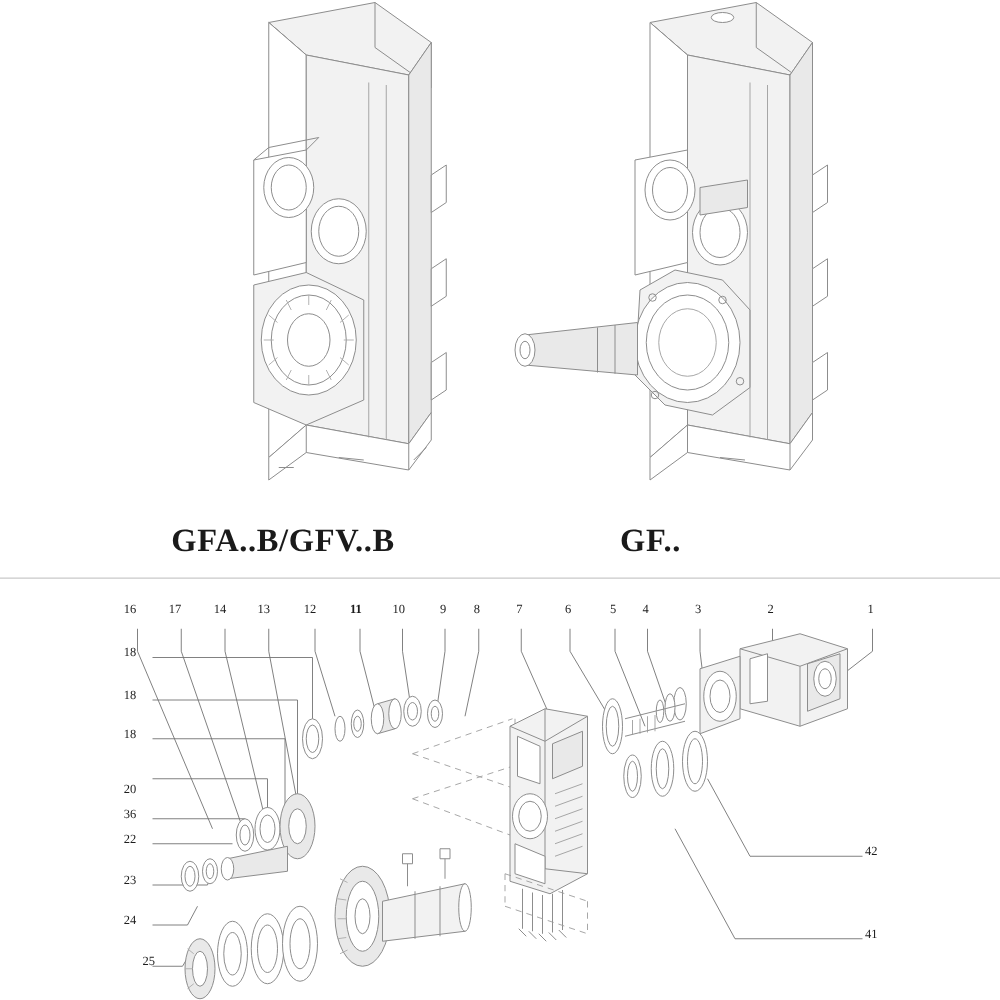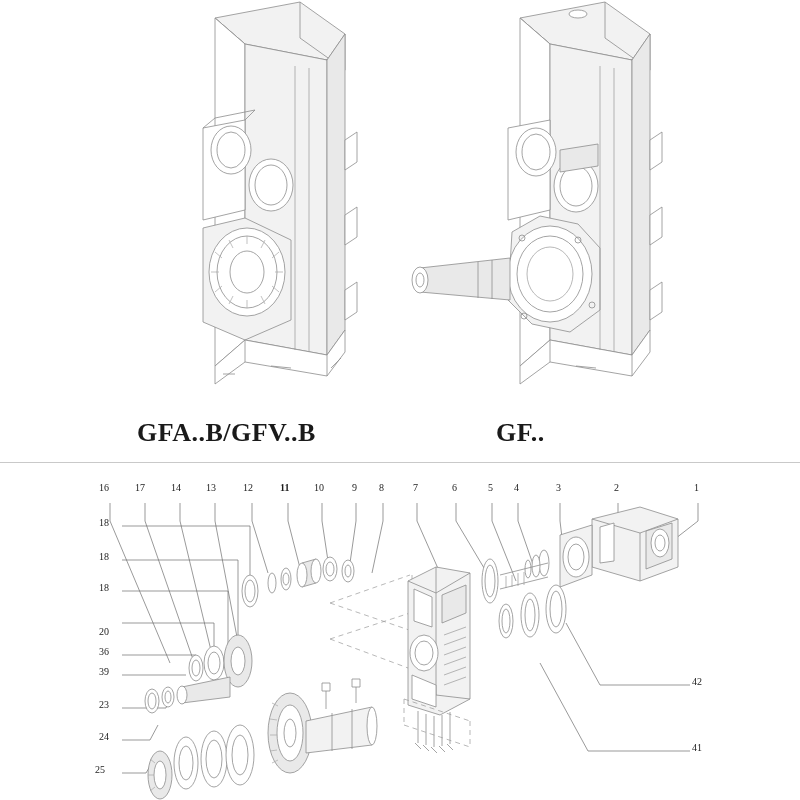--- a/index.html
+++ b/index.html
@@ -428,21 +428,21 @@
     <div class="num" style="left:514px; top:20px;">4</div>
     <div class="num" style="left:556px; top:20px;">3</div>
     <div class="num" style="left:614px; top:20px;">2</div>
     <div class="num" style="left:694px; top:20px;">1</div>
 
     <div class="num" style="left:99px; top:55px;">18</div>
     <div class="num" style="left:99px; top:89px;">18</div>
     <div class="num" style="left:99px; top:120px;">18</div>
     <div class="num" style="left:99px; top:152px;margin-top:12px;">20</div>
     <div class="num" style="left:99px; top:184px;">36</div>
-    <div class="num" style="left:99px; top:204px;">39</div>
+    <div class="num" style="left:99px; top:204px;">22</div>
     <div class="num" style="left:99px; top:237px;">23</div>
     <div class="num" style="left:99px; top:269px;">24</div>
-    <div class="num" style="left:95px; top:302px;">25</div>
+    <div class="num" style="left:114px; top:302px;">25</div>
 
     <div class="num" style="left:692px; top:214px;">42</div>
     <div class="num" style="left:692px; top:280px;">41</div>
   </div>
 </div>
 
 </body></html>

